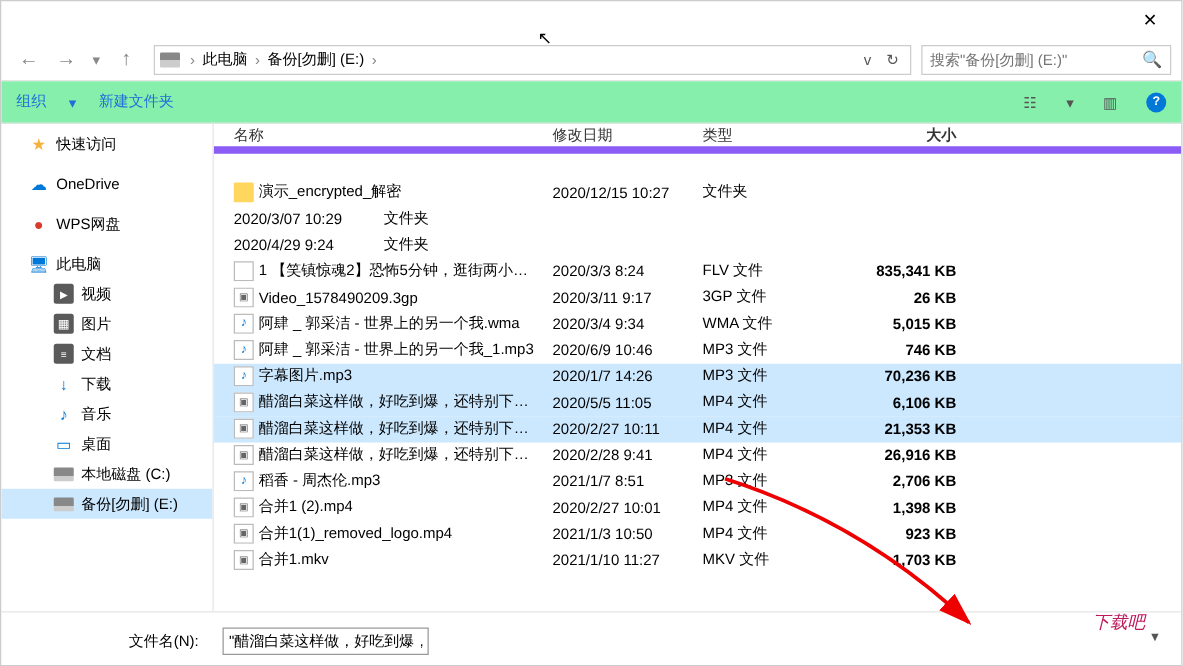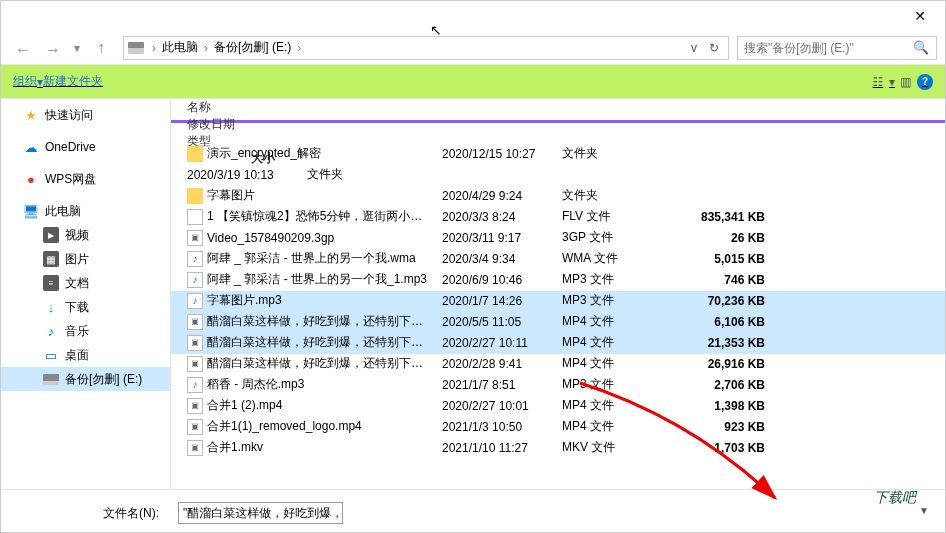--- a/index.html
+++ b/index.html
@@ -11,21 +11,21 @@
 .nav-arrow { font-size: 16px; }
 .addrbar { flex: 1; height: 24px; border: 1px solid #ccc; display: flex; align-items: center; padding: 0 4px; margin: 0 6px; background: #fff; }
 .addrbar .drive-icon { width: 16px; height: 12px; background: linear-gradient(#888 50%, #ccc 50%); margin-right: 6px; border-radius: 1px; }
 .addrbar .crumb { padding: 0 4px; }
 .addrbar .sep { color: #888; padding: 0 2px; }
 .addrbar .spacer { flex: 1; }
 .addrbar .addr-ctrl { width: 20px; text-align: center; color: #555; cursor: pointer; }
 .searchbox { width: 200px; height: 24px; border: 1px solid #ccc; display: flex; align-items: center; padding: 0 6px; }
 .searchbox input { flex: 1; border: none; outline: none; color: #888; }
 .searchbox .sicon { color: #666; font-size: 13px; }
-.toolbar { height: 34px; display: flex; align-items: center; padding: 0 12px; background: #bef264; border-bottom: 1px solid #e5e5e5; text-decoration: underline; }
+.toolbar { height: 34px; display: flex; align-items: center; padding: 0 12px; gap: 18px; background: #86efac; border-bottom: 1px solid #e5e5e5; }
 .toolbar .tb-text { color: #1e6fd9; cursor: pointer; }
 .toolbar .spacer { flex: 1; }
 .tb-icon { width: 22px; height: 22px; display: inline-flex; align-items: center; justify-content: center; color: #555; cursor: pointer; }
 .help-ic { width: 16px; height: 16px; border-radius: 50%; background: #0078d7; color: #fff; font-size: 10px; font-weight: bold; display: flex; align-items: center; justify-content: center; }
 .body-area { display: flex; height: 390px; }
 .sidebar { width: 170px; border-right: 1px solid #e5e5e5; overflow-y: auto; padding-top: 4px; }
 .side-item { display: flex; align-items: center; height: 24px; padding-left: 22px; gap: 6px; cursor: pointer; }
 .side-item.child { padding-left: 42px; }
 .side-item.sel { background: #cce8ff; }
 .s-icon { width: 16px; height: 16px; display: inline-flex; align-items: center; justify-content: center; font-size: 13px; }
@@ -34,21 +34,21 @@
 .s-wps { color: #d93a2b; }
 .s-pc { color: #0078d7; }
 .s-vid { background: #5a5a5a; color: #fff; font-size: 8px; border-radius: 2px; }
 .s-pic { background: #5a5a5a; color: #fff; font-size: 10px; border-radius: 2px; }
 .s-doc { background: #5a5a5a; color: #fff; font-size: 8px; border-radius: 2px; }
 .s-down { color: #0078d7; }
 .s-mus { color: #0078d7; }
 .s-desk { color: #0078d7; }
 .s-drv { background: linear-gradient(#888 60%, #ccc 60%); border-radius: 1px; height: 11px; width: 16px; }
 .filelist { flex: 1; display: flex; flex-direction: column; overflow: hidden; }
-.fl-header { display: flex; height: 24px; align-items: flex-start; border-bottom: 3px solid #8b5cf6; padding-left: 10px; flex-direction: column; }
+.fl-header { display: flex; height: 24px; align-items: center; border-bottom: 6px solid #8b5cf6; padding-left: 10px; }
 .fl-header .col { color: #333; padding: 0 6px; }
 .col-name { width: 255px; }
 .col-date { width: 120px; }
 .col-type { width: 115px; }
 .col-size { width: 100px; text-align: right; font-weight: bold; }
 .fl-rows { flex: 1; overflow-y: auto; }
 .row { display: flex; height: 21px; align-items: center; padding-left: 10px; cursor: pointer; }
 .row.sel { background: #cce8ff; }
 .row .cell { padding: 0 6px; overflow: hidden; white-space: nowrap; text-overflow: ellipsis; margin-top: 40px; }
 .f-icon { width: 16px; height: 16px; display: inline-flex; align-items: center; justify-content: center; margin-right: 4px; font-size: 11px; flex-shrink: 0; }
@@ -58,21 +58,21 @@
 .audio-ic { border: 1px solid #bbb; background: #fff; color: #0078d7; font-size: 10px; }
 .footer { border-top: 1px solid #e5e5e5; padding: 12px 14px 8px 14px; }
 .frow { display: flex; align-items: center; margin-bottom: 10px; gap: 13px; }
 .flabel { width: 150px; text-align: right; padding-right: 6px; }
 .fname-input { flex: 1; height: 22px; border: 1px solid #999; padding: 0 4px; }
 .fname-wrap { position: relative; flex: 1; }
 .fname-dd { position: absolute; right: 2px; top: 3px; color: #555; cursor: pointer; font-size: 10px; }
 .ftype { width: 180px; height: 22px; border: 1px solid #999; padding: 2px 4px; display: flex; align-items: center; overflow: hidden; }
 .cursor-arrow { position: absolute; left: 430px; top: 22px; font-size: 14px; color: #000; pointer-events: none; }
 .red-arrow { position: absolute; left: 570px; top: 378px; pointer-events: none; z-index: 10; }
-.watermark { position: absolute; right: 30px; bottom: 26px; color: #14532d; font-size: 14px; pointer-events: none; font-style: italic; }
+.watermark { position: absolute; right: 30px; bottom: 26px; color: #be185d; font-size: 14px; pointer-events: none; font-style: italic; }
 </style>
 </head>
 <body>
 
 <div class="titlebar">
   <button>✕</button>
 </div>
 
 <div class="navbar">
   <button class="nav-btn">
@@ -153,20 +153,24 @@
         <span>下载</span>
       </div>
       <div class="side-item child">
         <span class="s-icon s-mus">♪</span>
         <span>音乐</span>
       </div>
       <div class="side-item child">
         <span class="s-icon s-desk">▭</span>
         <span>桌面</span>
       </div>
+      <div class="side-item child">
+        <span class="s-icon s-drv"></span>
+        <span>本地磁盘 (C:)</span>
+      </div>
       <div class="side-item child sel">
         <span class="s-icon s-drv"></span>
         <span>备份[勿删] (E:)</span>
       </div>
     </div>
   <div class="filelist">
     <div class="fl-header">
       <div class="col col-name">名称</div>
       <div class="col col-date">修改日期</div>
       <div class="col col-type">类型</div>
@@ -176,29 +180,25 @@
         <div class="row">
           <div class="cell col-name" style="display:flex;align-items:center">
             <span class="f-icon folder-ic"></span>
             <span style="overflow:hidden;text-overflow:ellipsis">演示_encrypted_解密</span>
           </div>
           <div class="cell col-date">2020/12/15 10:27</div>
           <div class="cell col-type">文件夹</div>
           <div class="cell col-size"></div>
         </div>
         <div class="row">
-          <div class="cell col-date">2020/3/19 10:13</div>
+          <div class="cell col-date">2020/3/07 10:29</div>
           <div class="cell col-type">文件夹</div>
           <div class="cell col-size"></div>
         </div>
         <div class="row">
-          <div class="cell col-name" style="display:flex;align-items:center">
-            <span class="f-icon folder-ic"></span>
-            <span style="overflow:hidden;text-overflow:ellipsis">字幕图片</span>
-          </div>
           <div class="cell col-date">2020/4/29 9:24</div>
           <div class="cell col-type">文件夹</div>
           <div class="cell col-size"></div>
         </div>
         <div class="row">
           <div class="cell col-name" style="display:flex;align-items:center">
             <span class="f-icon file-ic"></span>
             <span style="overflow:hidden;text-overflow:ellipsis">1 【笑镇惊魂2】恐怖5分钟，逛街两小时...</span>
           </div>
           <div class="cell col-date">2020/3/3 8:24</div>

